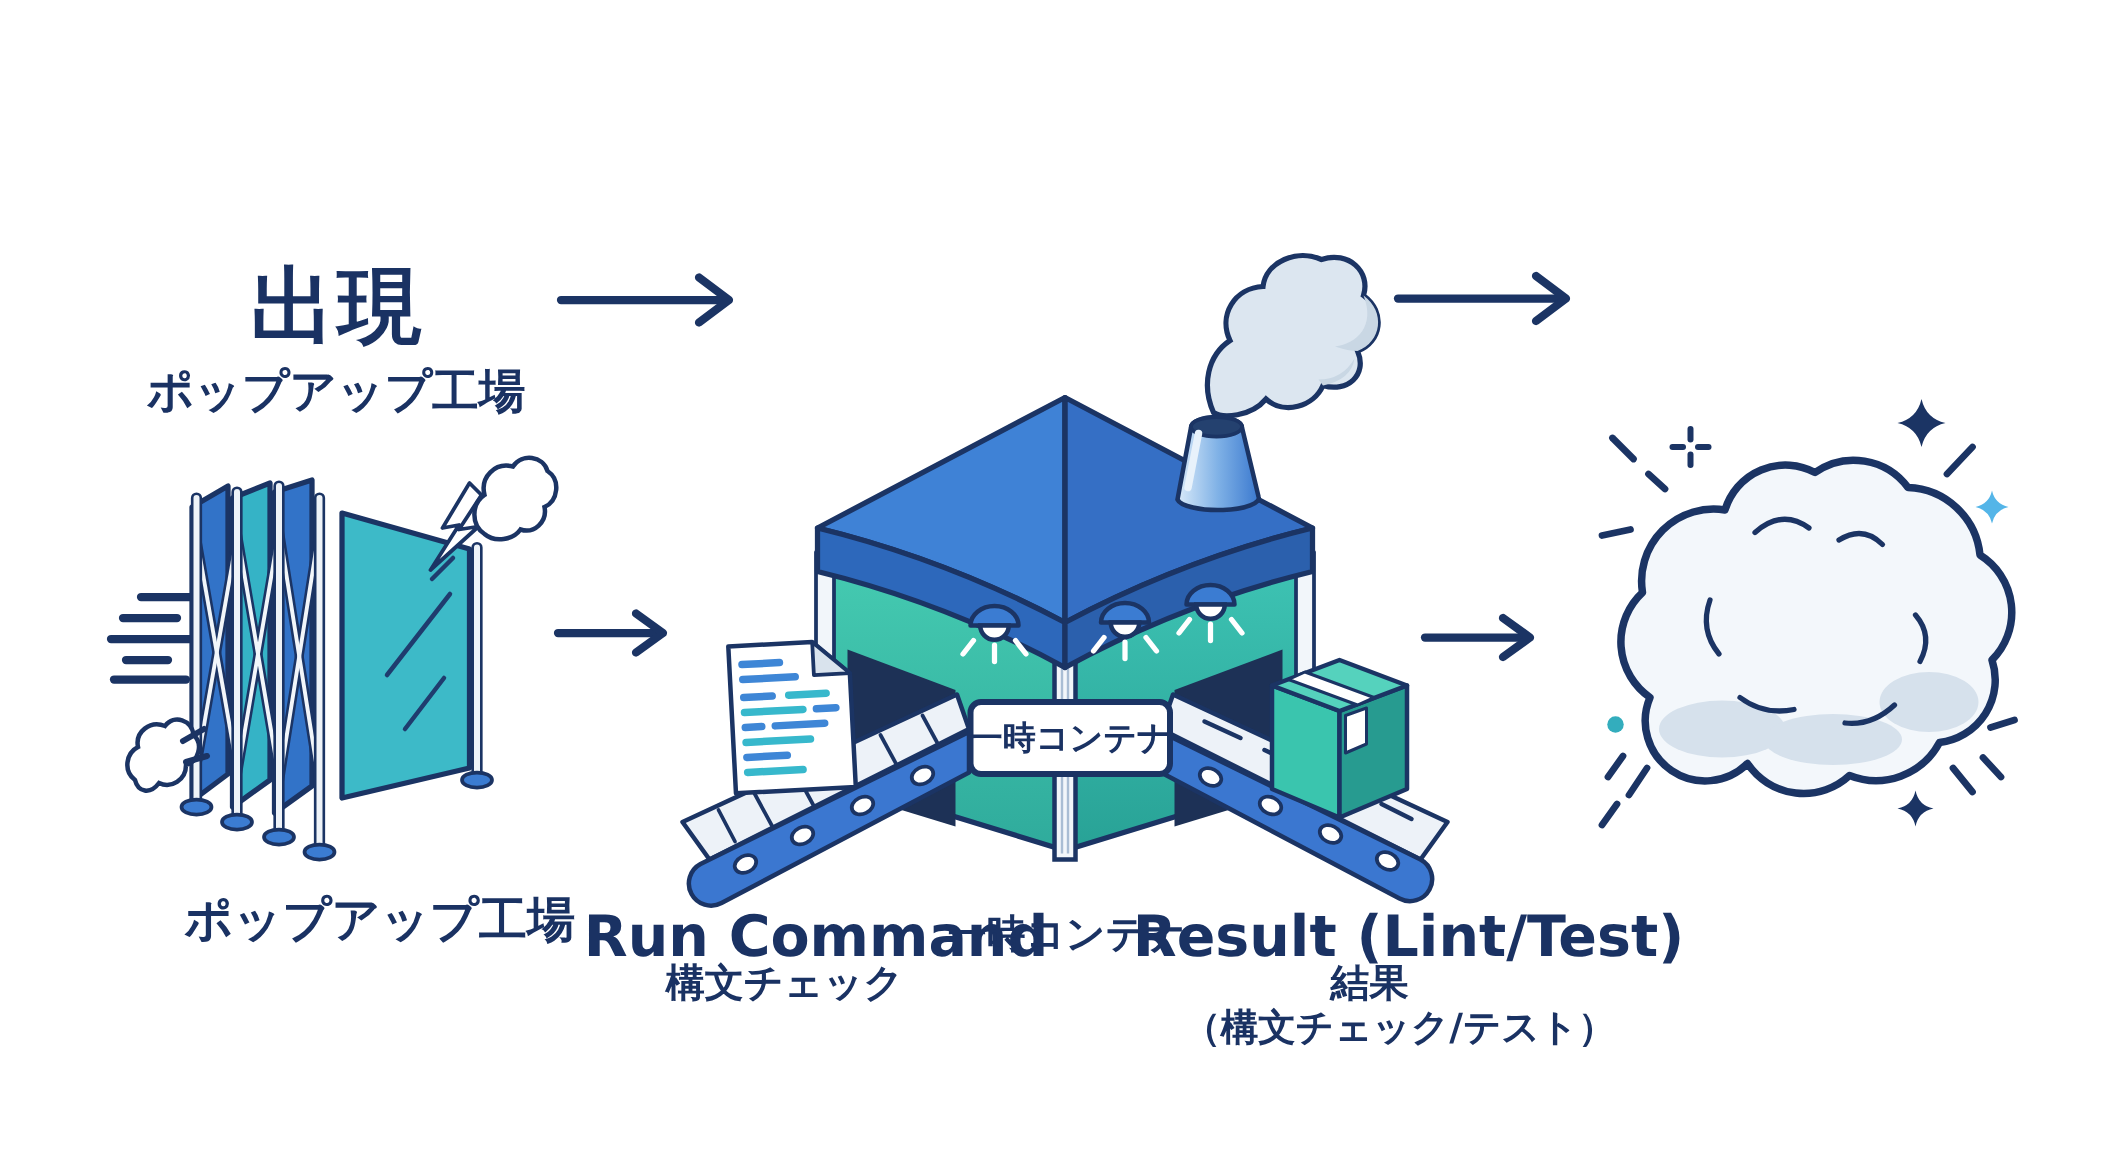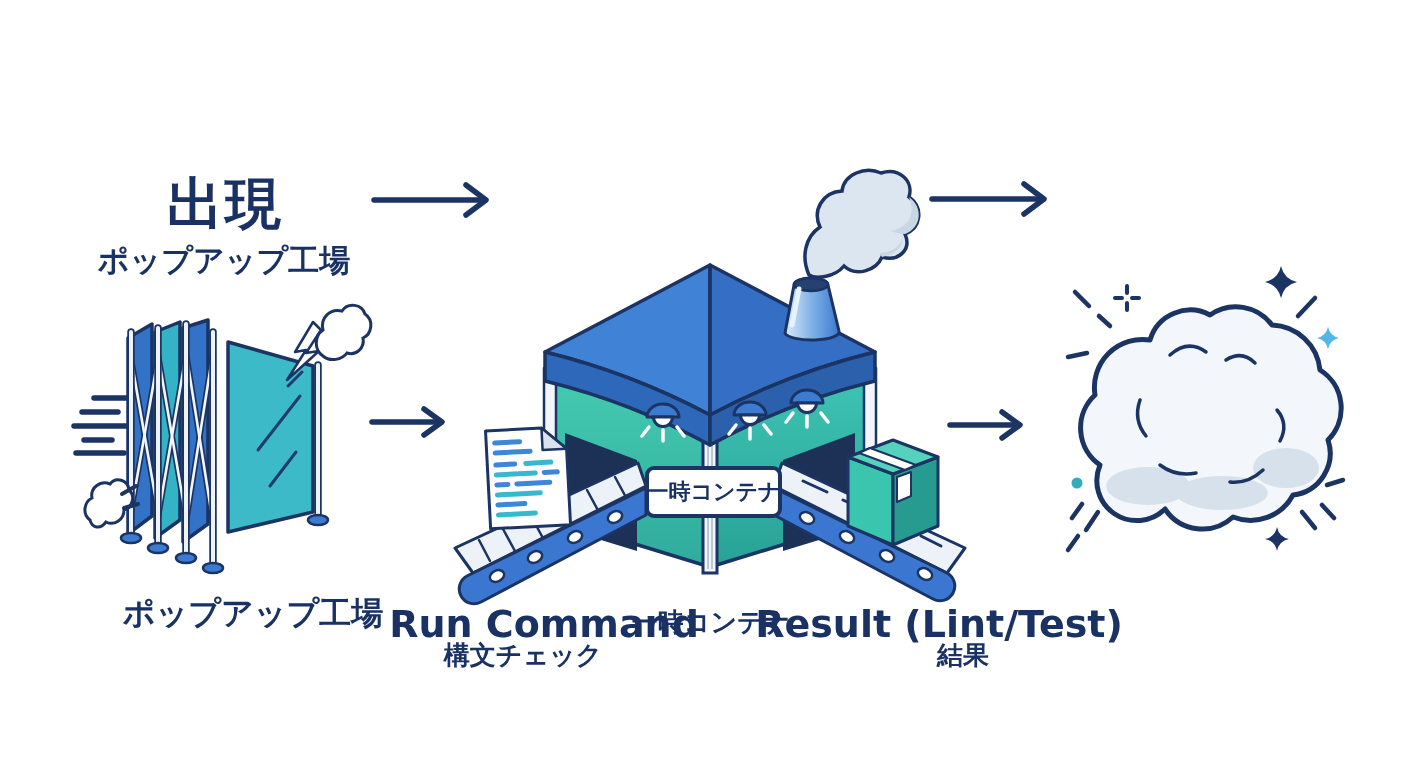--- a/index.html
+++ b/index.html
@@ -327,15 +327,16 @@
     <path fill="#1b3464" d="M247,267 Q249,277 259,279 Q249,281 247,291 Q245,281 235,279 Q245,277 247,267 Z"></path>
     <circle cx="47" cy="223" r="5.5" fill="#33adbd"></circle>
   </svg>
 
   <div class="caption" style="left:253px;top:592px">ポップアップ工場</div>
 
   <div class="lbl en" style="left:528px;top:602px">Run Command</div>
   <div class="lbl ja" style="left:711px;top:605px">一時コンテナ</div>
   <div class="lbl en" style="left:923px;top:602px">Result (Lint/Test)</div>
   <div class="lbl ja" style="left:523px;top:638px">構文チェック</div>
-  <div class="lbl ja" style="left:963px;top:638px">結果</div>
+  <div class="lbl ja" style="left:913px;top:638px">結果</div>
+  <div class="lbl ja3" style="left:933px;top:668px">（構文チェック/テスト）</div>
 
 </div>
 
 </body></html>

